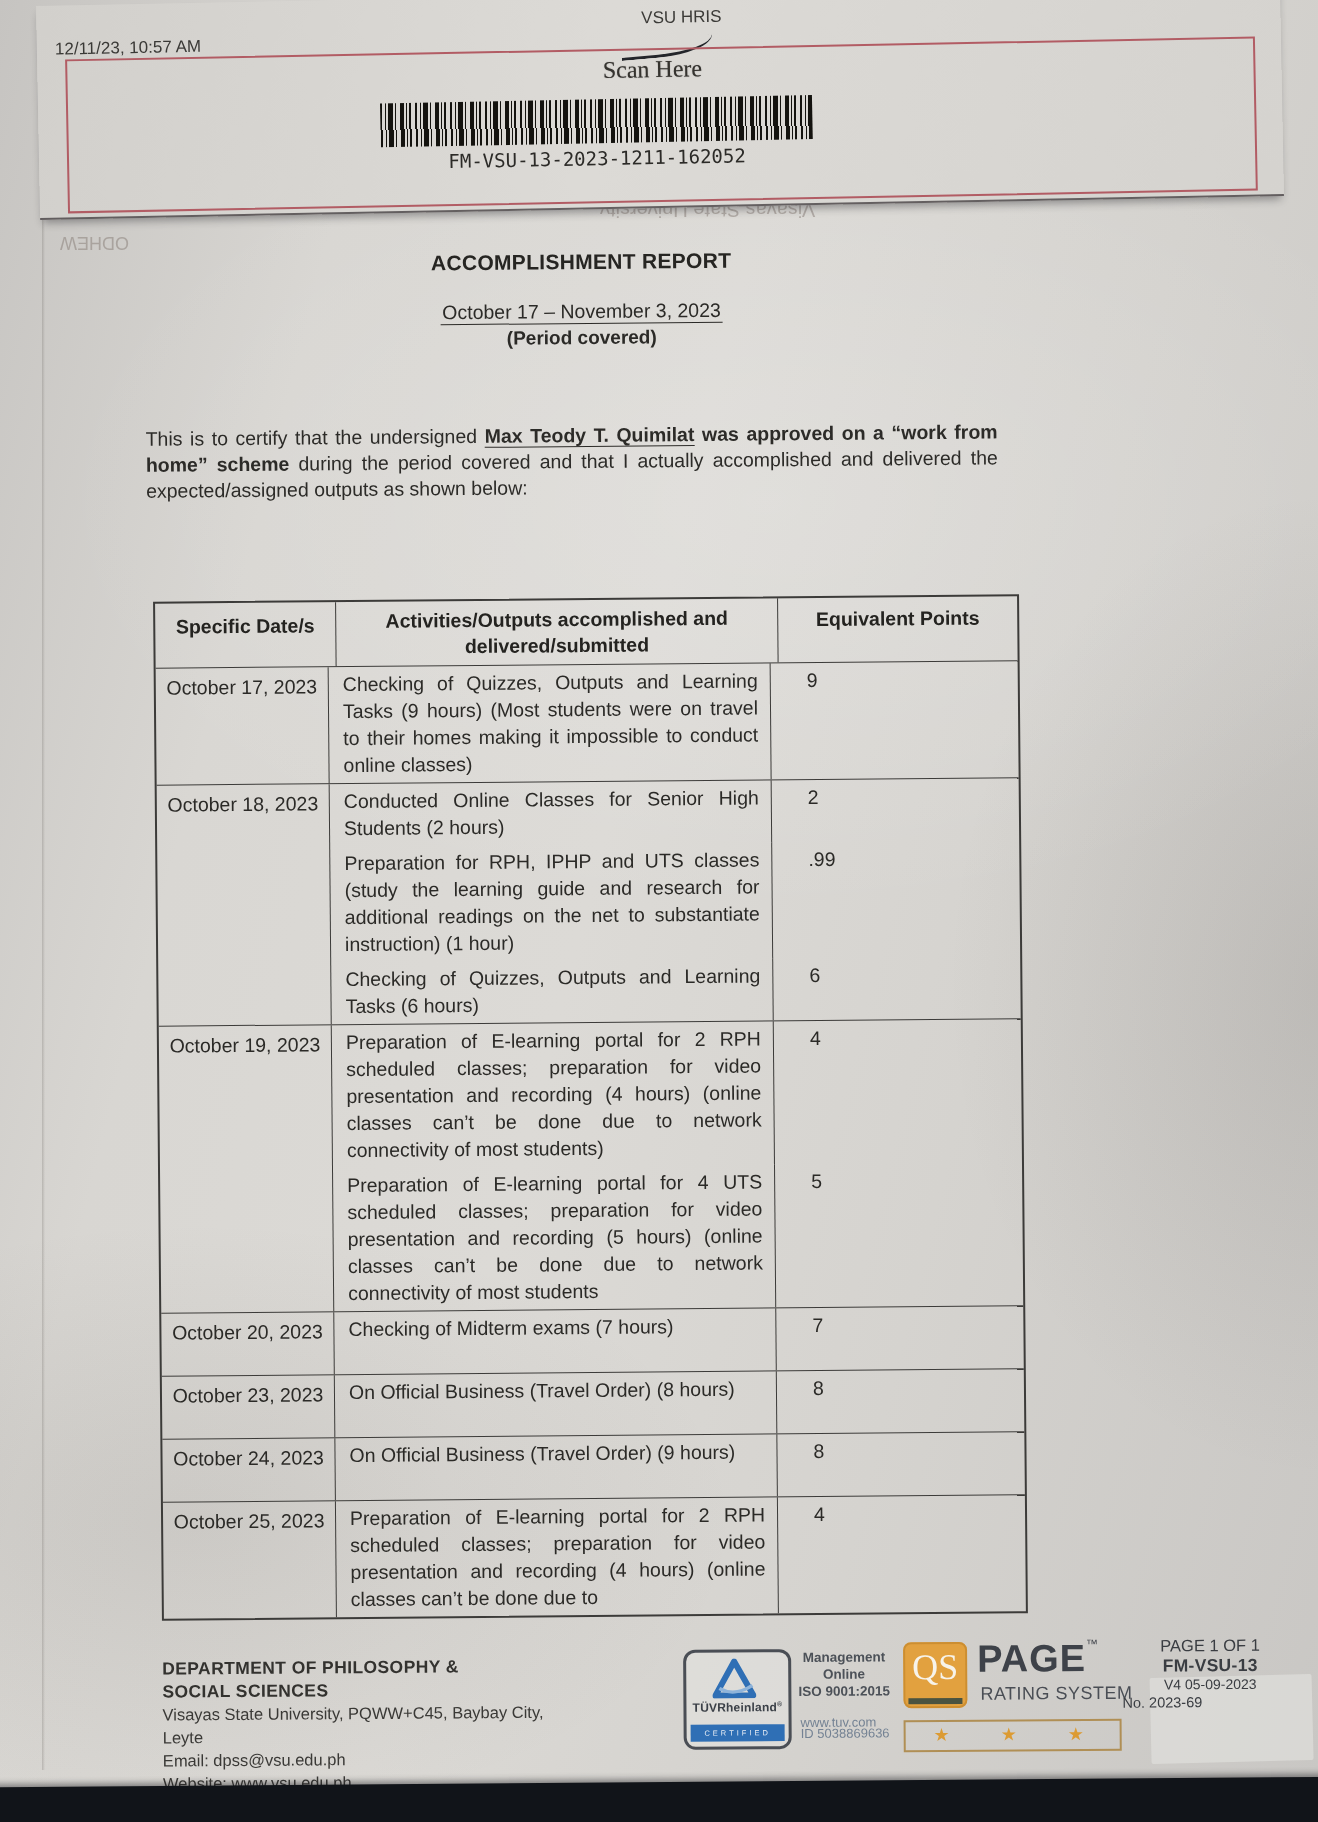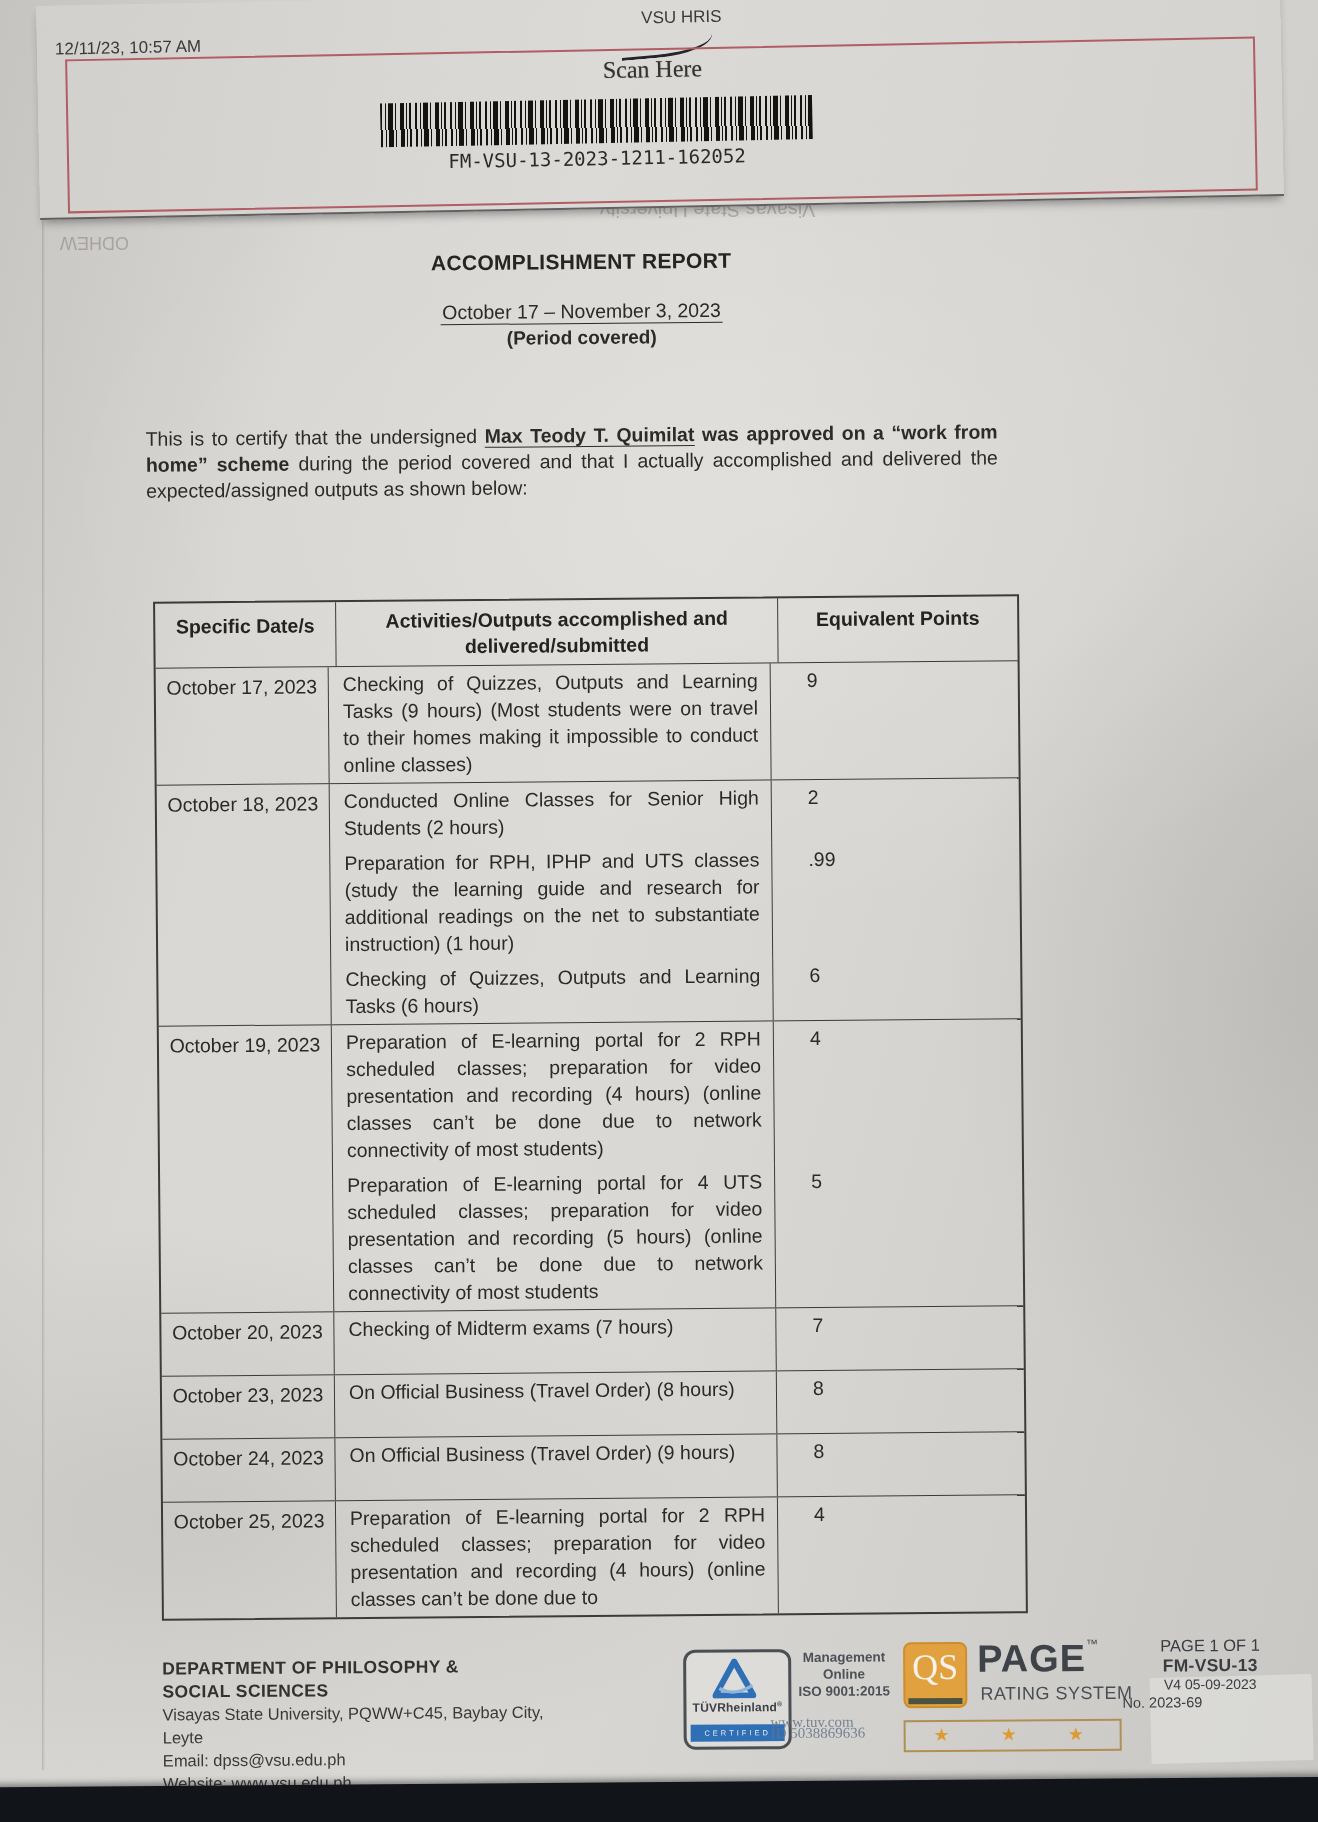--- a/index.html
+++ b/index.html
@@ -78,21 +78,21 @@
   .dept .t{font-size:17.5px;font-weight:700;letter-spacing:.4px;color:#33322f;line-height:23px;}
   .dept .l{font-size:16.5px;color:#3a3936;line-height:23px;}
   .tuv{position:absolute;left:683px;top:10px;width:102px;height:94px;border:3px solid #4a4e55;
        border-radius:12px;background:rgba(238,238,236,.35);}
   .tuv-tri{position:absolute;left:26px;top:6px;}
   .tuv-name{position:absolute;left:0;top:48px;width:100%;text-align:center;
             font-size:12px;font-weight:700;color:#3c4148;letter-spacing:.2px;}
   .tuv-band{position:absolute;left:4px;right:4px;bottom:5px;height:17px;background:#2f6fb5;
             color:#e8eef5;font-size:7.5px;letter-spacing:3px;text-align:center;line-height:17px;margin-top:40px;}
   .mgmt{position:absolute;left:798px;top:10px;font-size:13.5px;font-weight:700;color:#4c5158;line-height:17px;text-align:center;}
-  .mgmt-small{position:absolute;left:770px;top:78px;font-size:15px;color:#64758a;line-height:11px;opacity:.85;font-family:Liberation Serif, serif;}
+  .mgmt-small{position:absolute;left:800px;top:78px;font-size:13px;color:#64758a;line-height:11px;opacity:.85;}
   .qs-box{position:absolute;left:903px;top:4px;width:64px;height:66px;background:#e2a13f;border-radius:8px;
           box-shadow:inset 0 0 0 2px rgba(190,130,40,.6);}
   .qs-box .qs-txt{position:absolute;left:0;top:4px;width:100%;text-align:center;
           font-family:"Liberation Serif",serif;font-size:36px;color:#f7f3ea;}
   .qs-box .qs-bar{position:absolute;left:5px;right:5px;bottom:4px;height:6px;background:#4a5340;}
   .stars-word{position:absolute;left:977px;top:0px;font-size:38px;font-weight:700;color:#3e4249;letter-spacing:1px;}
   .stars-tm{font-size:12px;vertical-align:top;font-weight:400;}
   .rating-sys{position:absolute;left:980px;top:46px;font-size:18px;color:#4a4e55;letter-spacing:.5px;}
   .stars-box{position:absolute;left:903px;top:82px;width:214px;height:28px;border:2px solid #b08f55;
              text-align:center;line-height:26px;font-size:18px;color:#dc9b33;letter-spacing:8px;word-spacing:30px;}

